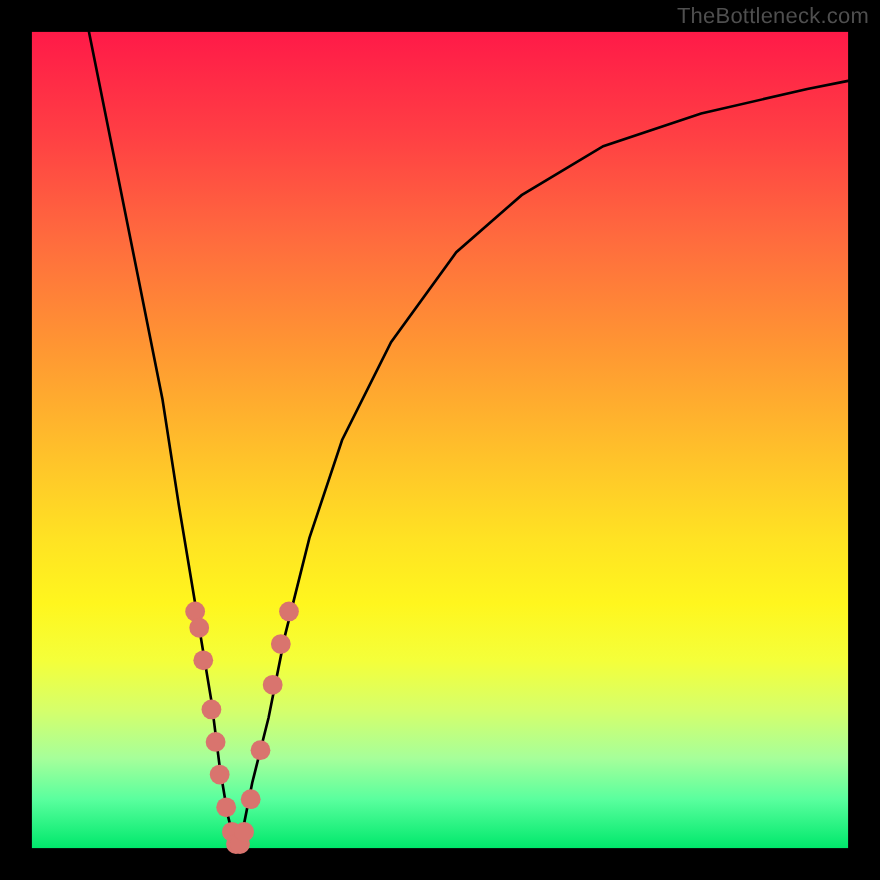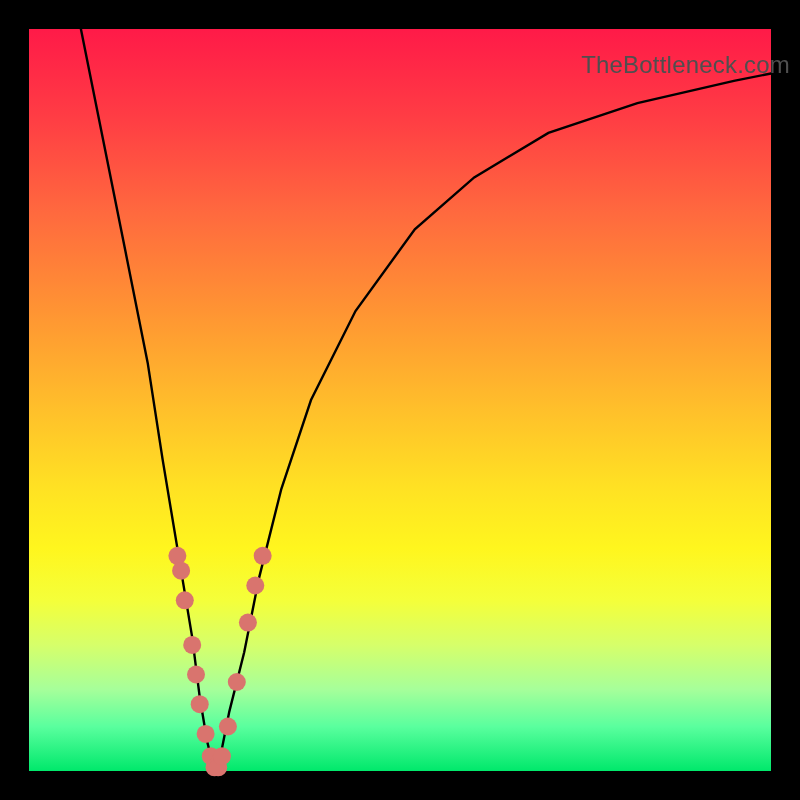--- a/index.html
+++ b/index.html
@@ -39,25 +39,24 @@
       #a6ff9a 89%,
       #5aff9e 94%,
       #00e86b 100%
     );
   }
   .watermark {
     position: absolute;
     top: 4px;
     right: 10px;
     color: #4f4f4f;
-    font-size: 24px;
+    font-size: 20px;
     font-weight: 400;
     letter-spacing: 0.2px;
     user-select: none;
-    margin-top: 47px;
   }
   svg.overlay {
     position: absolute;
     left: 29px;
     top: 29px;
     width: 742px;
     height: 742px;
     overflow: visible;
   }
 </style>

